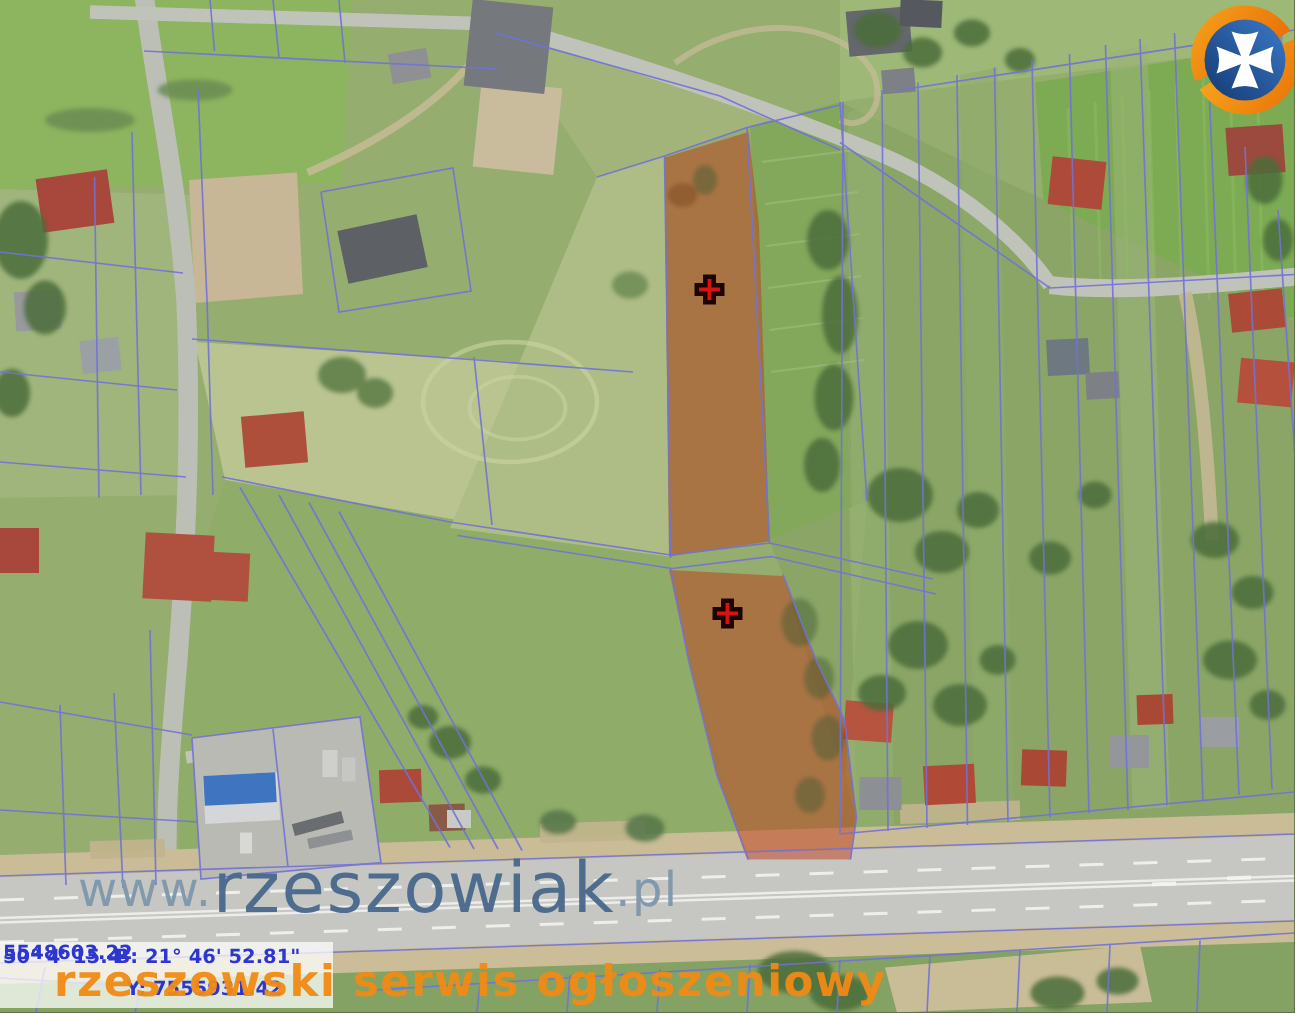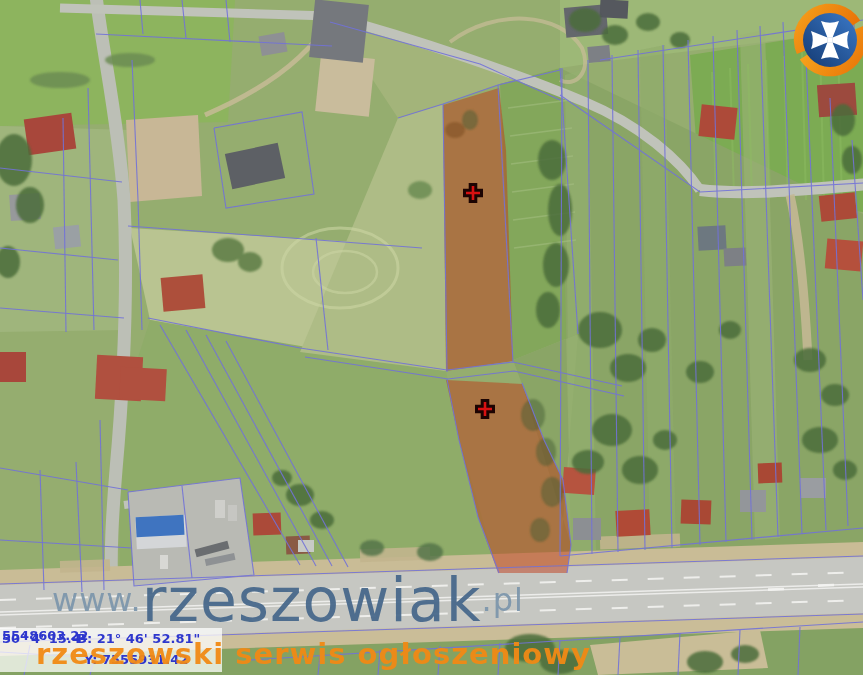--- a/index.html
+++ b/index.html
@@ -21,21 +21,21 @@
   .c-l1l{left:2px;top:631px;}
   .c-l1r{left:77px;top:631px;}
   .c-l2l{left:2px;top:628px;}
   .c-l2r{left:84px;top:652px;text-align:center;}
   
   .watermark{
     position:absolute;left:52px;top:565px;z-index:6;display:flex;align-items:center;
     opacity:0.95;white-space:nowrap;
   }
   .wm-prefix,.wm-suffix{font-size:32px;color:#7e97ac;letter-spacing:1px;}
-  .wm-brand{font-size:60px;color:#48698c;letter-spacing:1px;}
+  .wm-brand{font-size:47px;color:#48698c;letter-spacing:1px;}
   .tagline{
     position:absolute;left:36px;top:637px;z-index:7;
     font-size:29px;font-weight:bold;color:#f18a15;letter-spacing:1px;white-space:nowrap;
     opacity:0.95;
   }
   .logo{position:absolute;left:792px;top:2px;width:80px;height:80px;z-index:8;}
 </style>
 </head>
 <body>
 

